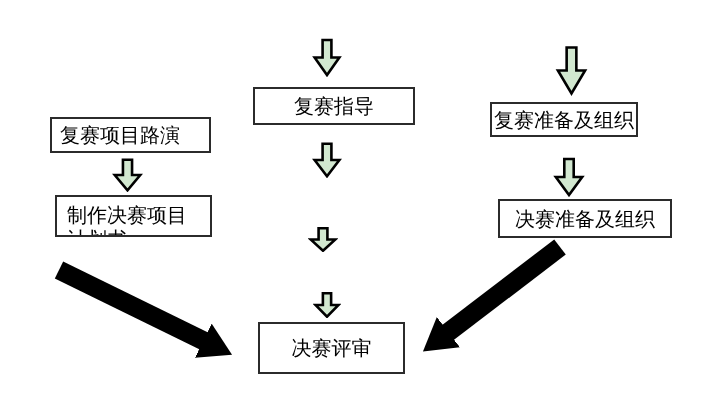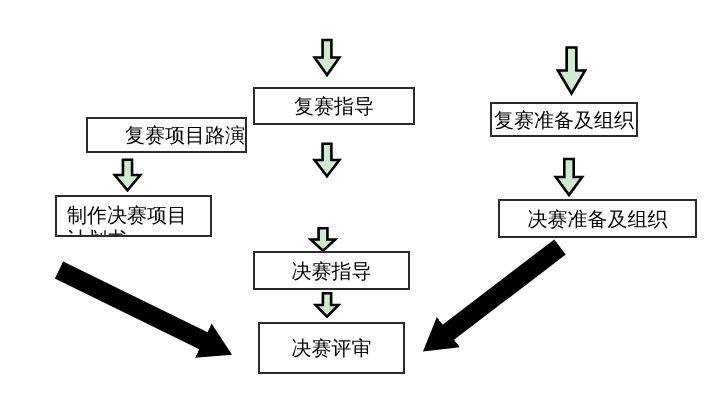--- a/index.html
+++ b/index.html
@@ -23,23 +23,22 @@
     border: 2px solid var(--box-border, #2b2b2b);
     font-size: 20px;
     line-height: 24px;
     display: flex;
     align-items: center;
     justify-content: center;
     overflow: hidden;
     white-space: nowrap;
   }
   .flow-box.left-align {
-    justify-content: flex-end;
+    justify-content: flex-start;
     padding-left: 8px;
-    margin-left: 36px;
   }
   .flow-box.wrap-clip {
     display: block;
     white-space: normal;
     word-break: break-all;
     padding: 6px 4px 0 10px;
     line-height: 24px;
   }
   .green-arrow {
     position: absolute;
@@ -124,27 +123,24 @@
   <div class="flow-box left-align" style="left:50px;top:117px;width:161px;height:36px">
     <span>复赛项目路演</span>
   </div>
   <div class="flow-box wrap-clip" style="left:55px;top:195px;width:157px;height:42px">
     <span>制作决赛项目计划书</span>
   </div>
 
   <div class="flow-box" style="left:253px;top:87px;width:162px;height:38px">
     <span>复赛指导</span>
   </div>
-  <div class="flow-box" style="left:253px;top:251px;width:157px;height:39px">
-    <span>决赛指导</span>
-  </div>
   <div class="flow-box" style="left:258px;top:322px;width:147px;height:52px">
     <span>决赛评审</span>
   </div>
 
   <div class="flow-box" style="left:490px;top:102px;width:148px;height:35px">
     <span>复赛准备及组织</span>
   </div>
-  <div class="flow-box" style="left:498px;top:199px;width:199px;height:39px">
+  <div class="flow-box" style="left:498px;top:199px;width:174px;height:39px">
     <span>决赛准备及组织</span>
   </div>
 
 </div>
 
 </body></html>

